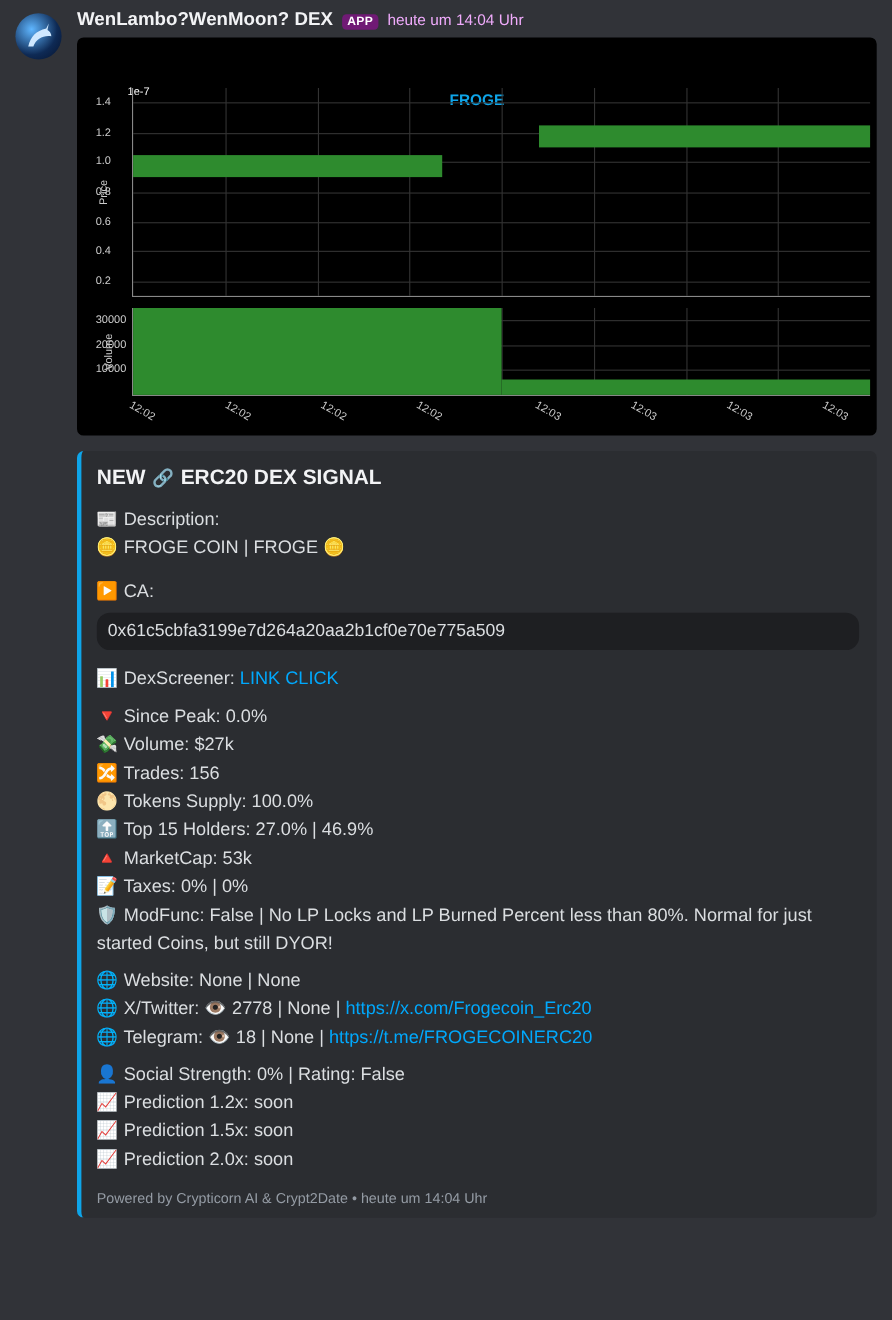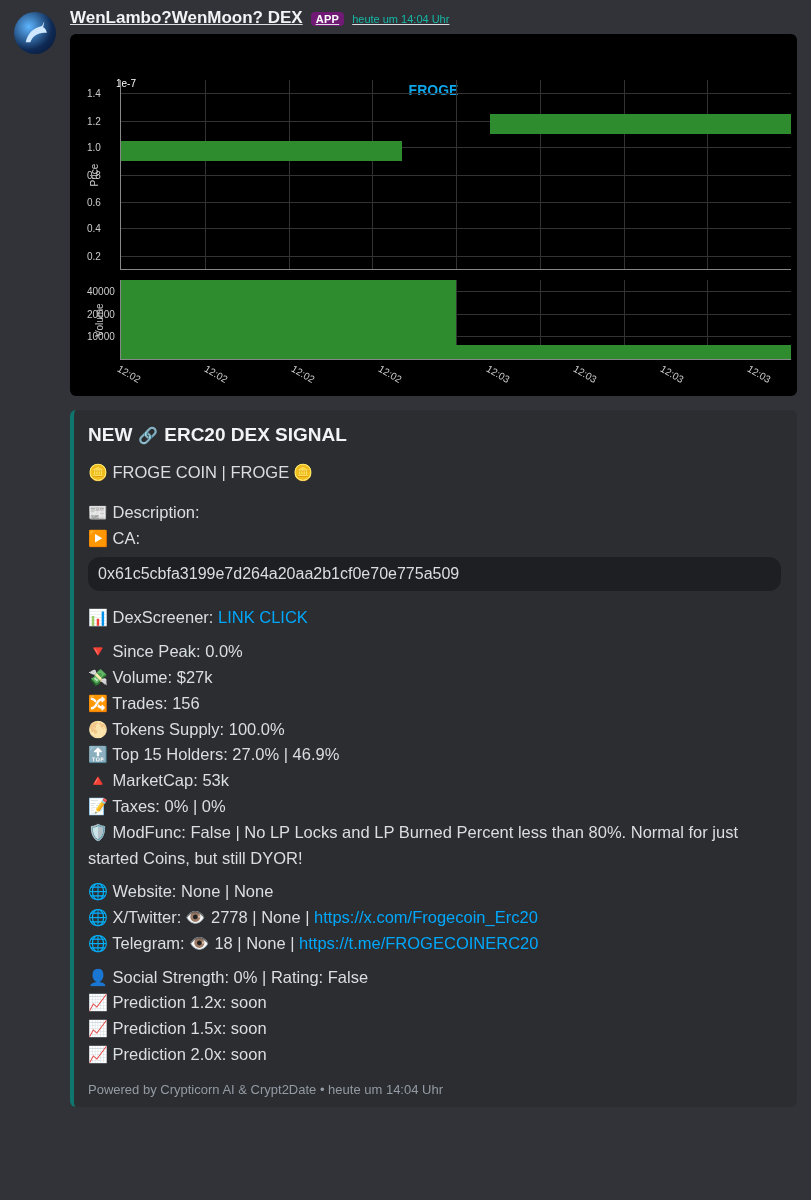--- a/index.html
+++ b/index.html
@@ -17,27 +17,27 @@
   }
   .avatar {
     width: 42px; height: 42px; border-radius: 50%;
     background: radial-gradient(circle at 35% 35%, #5fb6ff 0%, #0e2a55 60%, #06122b 100%);
     flex: 0 0 42px;
     margin-top: 4px;
     display:flex;align-items:center;justify-content:center;
   }
   .avatar svg { width: 28px; height: 28px; }
   .body { flex: 1; min-width: 0; }
-  .hdr { display: flex; align-items: baseline; gap: 8px; margin-bottom: 6px; text-decoration: underline; }
+  .hdr { display: flex; align-items: baseline; gap: 8px; margin-bottom: 6px; }
   .username { font-weight: 700; color: #f2f3f5; font-size: 17px; }
   .app-badge {
     background: #701a75; color: #fff; font-size: 11px; font-weight: 700;
     padding: 1px 5px; border-radius: 4px; letter-spacing: .3px;
   }
-  .timestamp { color: #14b8a6; font-size: 11px; }
+  .timestamp { color: #f0abfc; font-size: 14px; }
   .chart-card {
     background: #000;
     border-radius: 6px;
     padding: 10px 6px 4px 6px;
     margin-bottom: 14px;
   }
   .chart-area { position: relative; margin-top: 36px; }
   .exp-label {
     color:#fff; font-size:10px; position:absolute; left:40px; top:-2px;
   }
@@ -69,21 +69,21 @@
   }
   .xtick {
     position:absolute; color:#ccc; font-size:10px; top: calc(100% + 4px);
     transform-origin: top left; transform: rotate(30deg);
   }
   .bar {
     position:absolute; background:#2e8b2e;
   }
   .embed {
     background: #2b2d31;
-    border-left: 4px solid #0f766e;
+    border-left: 4px solid #0ea5e9;
     border-radius: 6px;
     padding: 14px 16px 10px 14px;
   }
   .embed-title {
     color: #f2f3f5; font-weight: 800; font-size: 19px; margin-bottom: 14px;
     display:flex; align-items:center; gap:6px;
   }
   .row { line-height: 1.55; font-size: 16.5px; color:#dbdee1; }
   .row.spaced-top { margin-top: 8px; }
   .coin-row { margin-bottom: 14px; }
@@ -149,21 +149,21 @@
           <div class="bar" style="left:55%; width:45%; top:17.86%; height:10.71%;"></div>
         </div>
 
         <div class="plot vol">
           <div class="ylabel">Volume</div>
           <div class="grid-h" style="top:71.43%"></div>
             <span class="ytick" style="top:71.43%">10000</span>
           <div class="grid-h" style="top:42.86%"></div>
             <span class="ytick" style="top:42.86%">20000</span>
           <div class="grid-h" style="top:14.29%"></div>
-            <span class="ytick" style="top:14.29%">40000</span>
+            <span class="ytick" style="top:14.29%">30000</span>
           <div class="grid-v" style="left:12.5%"></div>
           <div class="grid-v" style="left:25%"></div>
           <div class="grid-v" style="left:37.5%"></div>
           <div class="grid-v" style="left:50%"></div>
           <div class="grid-v" style="left:62.5%"></div>
           <div class="grid-v" style="left:75%"></div>
           <div class="grid-v" style="left:87.5%"></div>
           <div class="bar" style="left:0%; width:50%; bottom:0; height:100%;"></div>
           <div class="bar" style="left:50%; width:50%; bottom:0; height:17.14%;"></div>
           <span class="xtick" style="left:0%">12:02</span>
@@ -178,27 +178,27 @@
       </div>
     </div>
 
     <div class="embed">
       <div class="embed-title">
         <span>NEW</span>
         <span class="emoji">🔗</span>
         <span>ERC20 DEX SIGNAL</span>
       </div>
 
+      <div class="row"><span class="emoji">📰</span> <span>Description:</span></div>
+
       <div class="row coin-row">
         <span class="emoji">🪙</span>
         <span>FROGE COIN | FROGE</span>
         <span class="emoji">🪙</span>
       </div>
-
-      <div class="row"><span class="emoji">📰</span> <span>Description:</span></div>
       <div class="row"><span class="emoji">▶️</span> <span>CA:</span></div>
       <div class="ca-box">0x61c5cbfa3199e7d264a20aa2b1cf0e70e775a509</div>
 
       <div class="row">
         <span class="emoji">📊</span>
         <span>DexScreener:</span>
         <span class="link">LINK CLICK</span>
       </div>
 
       <div class="row spaced-top"><span class="emoji">🔻</span> <span>Since Peak: 0.0%</span></div>

